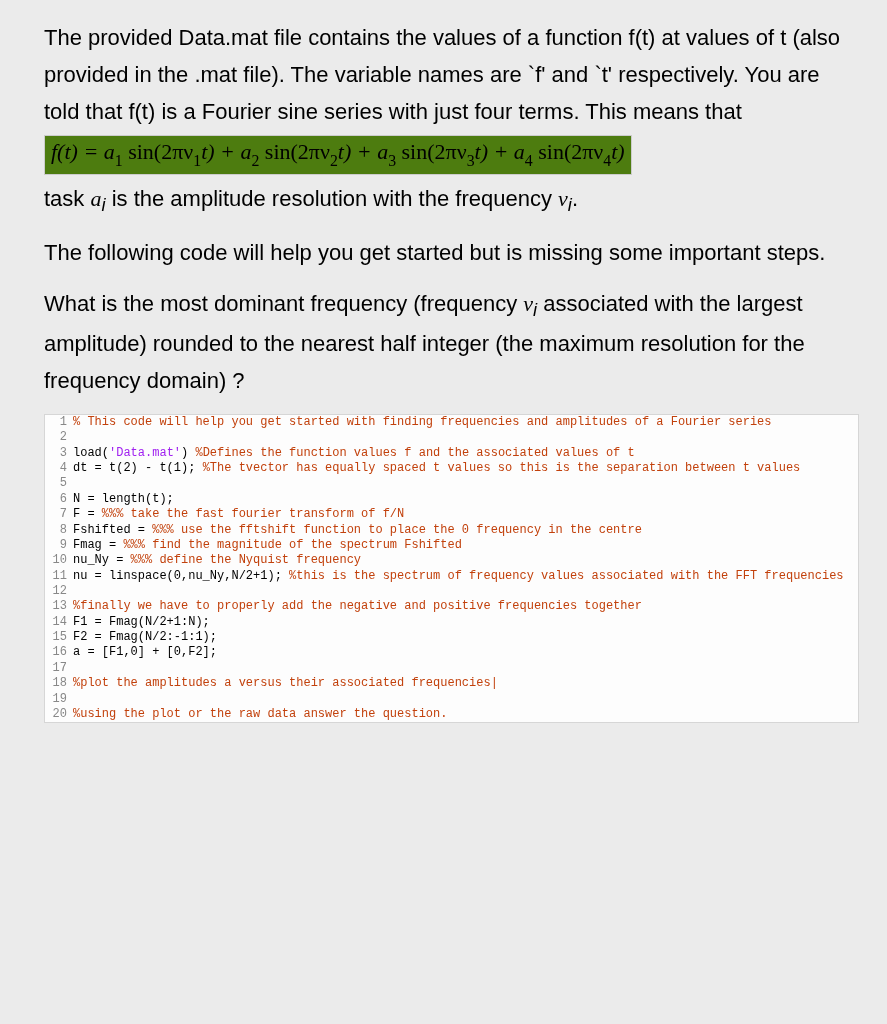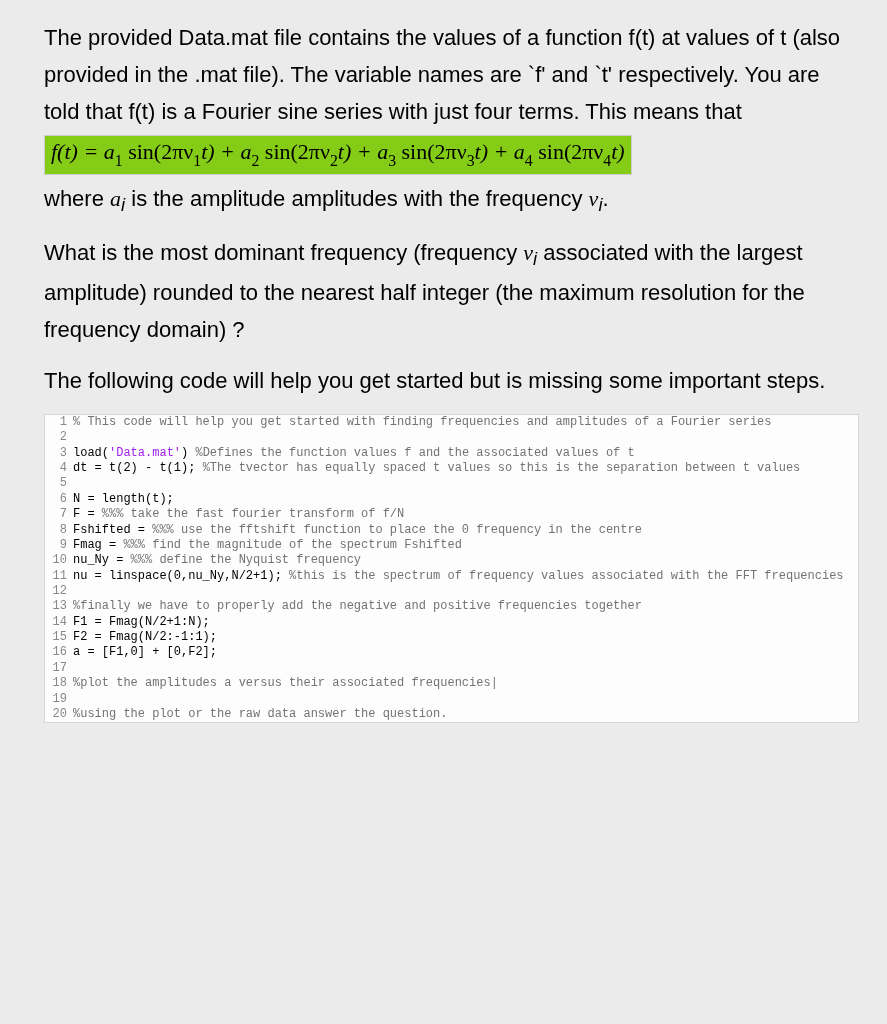--- a/index.html
+++ b/index.html
@@ -12,21 +12,21 @@
   }
   .page {
     padding: 20px 28px 30px 44px;
   }
   .prose {
     font-size: 22px;
     line-height: 1.68;
     margin: 0 0 14px 0;
   }
   .formula-box {
-    background: #84cc16;
+    background: #4d7c0f;
     border: 1px solid #ccc;
     padding: 2px 6px 4px 6px;
     display: inline-block;
     font-family: "Times New Roman", serif;
     font-size: 22px;
     margin: 4px 8px 6px 0;
     line-height: 1.3;
   }
   .formula-box .fn { font-style: italic; }
   .formula-box sub { font-size: 0.72em; font-style: normal; position: relative; top: 0.12em; }
@@ -49,38 +49,38 @@
   }
   .gutter {
     width: 22px;
     text-align: right;
     color: #888;
     padding-right: 6px;
     user-select: none;
     flex-shrink: 0;
   }
   .codetext { flex: 1; }
-  .comment { color: #737373; }
+  .comment { color: #c2410c; }
   .str { color: #a020f0; text-align: center; }
 </style>
 </head>
 <body>
 
 <div class="page">
 
   <p class="prose">
     <span>The provided Data.mat file contains the values of a function f(t) at values of t (also provided in the .mat file). The variable names are `f' and `t' respectively. You are told that f(t) is a Fourier sine series with just four terms. This means that</span><br>
     <span class="formula-box">
       <span class="fn">f(t) = </span><span class="fn">a</span><sub>1</sub><span> sin(2πν</span><sub>1</sub><span class="fn">t) + </span><span class="fn">a</span><sub>2</sub><span> sin(2πν</span><sub>2</sub><span class="fn">t) + </span><span class="fn">a</span><sub>3</sub><span> sin(2πν</span><sub>3</sub><span class="fn">t) + </span><span class="fn">a</span><sub>4</sub><span> sin(2πν</span><sub>4</sub><span class="fn">t)</span>
     </span><br>
-    <span> where </span><span class="serif-i">a</span><sub class="sub-i">i</sub><span> is the amplitude amplitudes with the frequency </span><span class="serif-i">v</span><sub class="sub-i">i</sub><span>.</span>
+    <span> task </span><span class="serif-i">a</span><sub class="sub-i">i</sub><span> is the amplitude resolution with the frequency </span><span class="serif-i">v</span><sub class="sub-i">i</sub><span>.</span>
   </p>
 
+
+  <p class="prose">The following code will help you get started but is missing some important steps.</p>
 
   <p class="prose">
     <span>What is the most dominant frequency (frequency </span><span class="serif-i">v</span><sub class="sub-i">i</sub><span> associated with the largest amplitude) rounded to the nearest half integer (the maximum resolution for the frequency domain) ?</span>
   </p>
-
-  <p class="prose">The following code will help you get started but is missing some important steps.</p>
 
   <div class="codeblock" id="codeblock"><div class="codeline"><span class="gutter">1</span><span class="codetext"><span class="comment">% This code will help you get started with finding frequencies and amplitudes of a Fourier series</span></span></div><div class="codeline"><span class="gutter">2</span><span class="codetext">&nbsp;</span></div><div class="codeline"><span class="gutter">3</span><span class="codetext"><span>load(</span><span class="str">'Data.mat'</span><span>) </span><span class="comment">%Defines the function values f and the associated values of t</span></span></div><div class="codeline"><span class="gutter">4</span><span class="codetext"><span>dt = t(2) - t(1); </span><span class="comment">%The tvector has equally spaced t values so this is the separation between t values</span></span></div><div class="codeline"><span class="gutter">5</span><span class="codetext">&nbsp;</span></div><div class="codeline"><span class="gutter">6</span><span class="codetext"><span>N = length(t);</span></span></div><div class="codeline"><span class="gutter">7</span><span class="codetext"><span>F = </span><span class="comment">%%% take the fast fourier transform of f/N</span></span></div><div class="codeline"><span class="gutter">8</span><span class="codetext"><span>Fshifted = </span><span class="comment">%%% use the fftshift function to place the 0 frequency in the centre</span></span></div><div class="codeline"><span class="gutter">9</span><span class="codetext"><span>Fmag = </span><span class="comment">%%% find the magnitude of the spectrum Fshifted</span></span></div><div class="codeline"><span class="gutter">10</span><span class="codetext"><span>nu_Ny = </span><span class="comment">%%% define the Nyquist frequency</span></span></div><div class="codeline"><span class="gutter">11</span><span class="codetext"><span>nu = linspace(0,nu_Ny,N/2+1); </span><span class="comment">%this is the spectrum of frequency values associated with the FFT frequencies</span></span></div><div class="codeline"><span class="gutter">12</span><span class="codetext">&nbsp;</span></div><div class="codeline"><span class="gutter">13</span><span class="codetext"><span class="comment">%finally we have to properly add the negative and positive frequencies together</span></span></div><div class="codeline"><span class="gutter">14</span><span class="codetext"><span>F1 = Fmag(N/2+1:N);</span></span></div><div class="codeline"><span class="gutter">15</span><span class="codetext"><span>F2 = Fmag(N/2:-1:1);</span></span></div><div class="codeline"><span class="gutter">16</span><span class="codetext"><span>a = [F1,0] + [0,F2];</span></span></div><div class="codeline"><span class="gutter">17</span><span class="codetext">&nbsp;</span></div><div class="codeline"><span class="gutter">18</span><span class="codetext"><span class="comment">%plot the amplitudes a versus their associated frequencies|</span></span></div><div class="codeline"><span class="gutter">19</span><span class="codetext">&nbsp;</span></div><div class="codeline"><span class="gutter">20</span><span class="codetext"><span class="comment">%using the plot or the raw data answer the question.</span></span></div></div>
 
 </div>
 
 </body></html>

